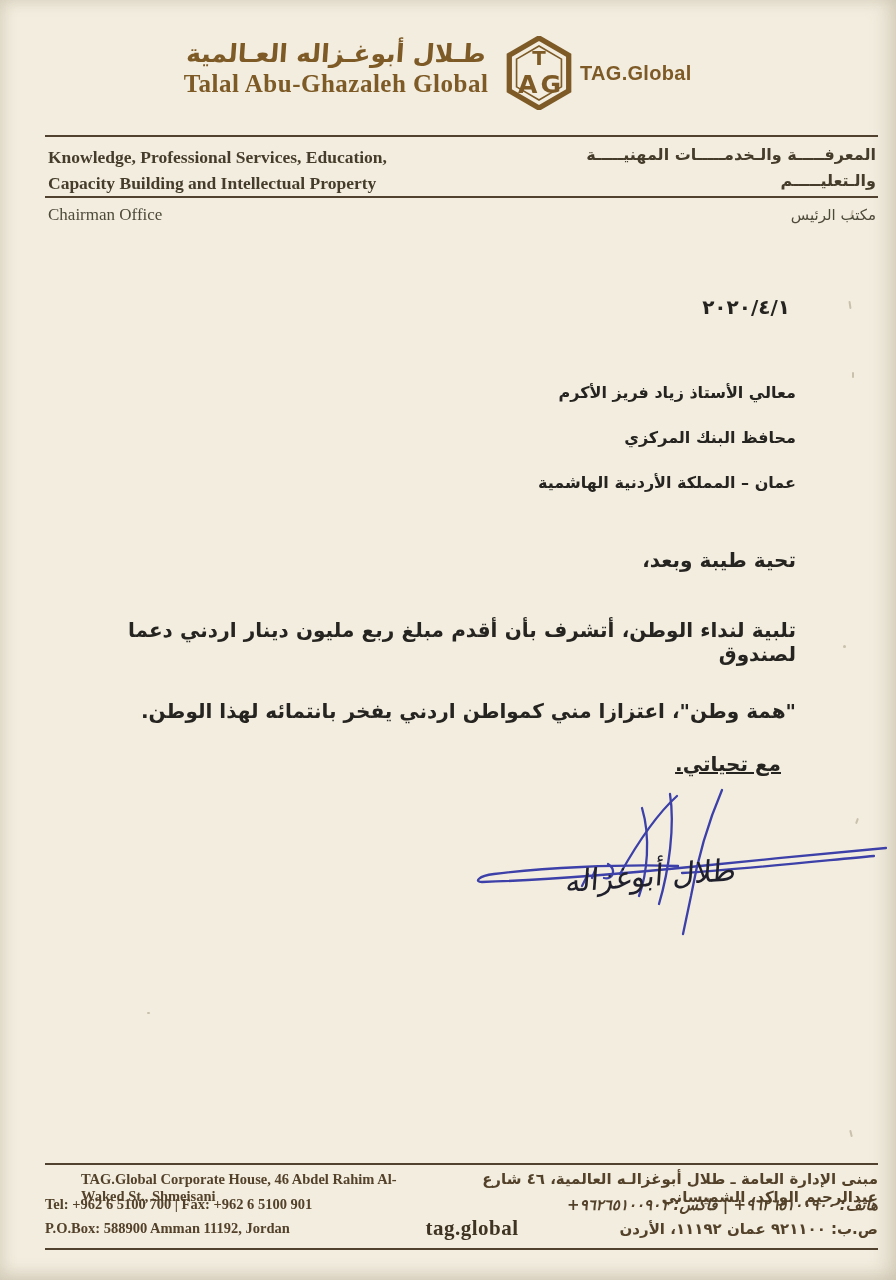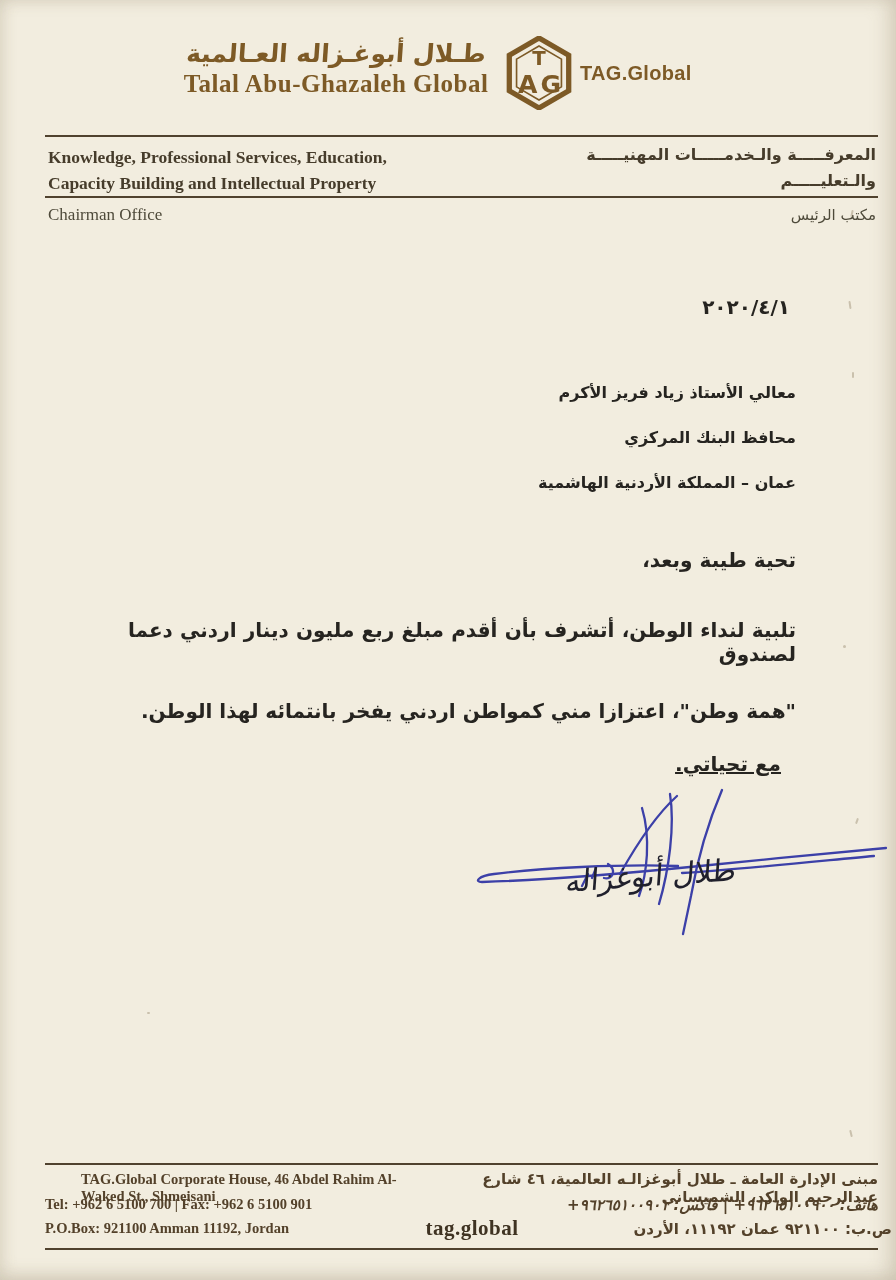--- a/index.html
+++ b/index.html
@@ -32,21 +32,21 @@
   .closing{position:absolute;right:115px;top:752px;font-size:20px;text-decoration:underline;}
   .sig-svg{position:absolute;left:470px;top:778px;}
   .sig-name{position:absolute;left:505px;top:858px;width:292px;text-align:center;font-family:"DejaVu Sans",sans-serif;font-size:30px;font-weight:normal;color:#20202c;transform:rotate(-4deg) skewX(-8deg);}
   
   .f-row1{position:absolute;left:45px;right:18px;top:1170px;display:flex;justify-content:space-between;align-items:center;margin-left:36px;}
   .f-en{font-weight:bold;font-size:14.5px;color:#53412a;}
   .f-ar{font-family:"DejaVu Sans",sans-serif;font-weight:bold;font-size:15px;color:#53412a;}
   .f-row2-en{position:absolute;left:45px;top:1196px;}
   .f-row2-ar{position:absolute;right:18px;top:1196px;font-style:italic;}
   .f-row3-en{position:absolute;left:45px;top:1220px;}
-  .f-row3-ar{position:absolute;right:4px;top:1220px;}
+  .f-row3-ar{position:absolute;right:18px;top:1220px;}
   .website{position:absolute;left:402px;top:1216px;width:140px;text-align:center;font-weight:bold;font-size:21px;color:#3f3322;letter-spacing:.5px;}
   
   .speck{position:absolute;background:#8a7a5d;opacity:.38;border-radius:1px;}
 </style>
 </head>
 <body>
 
 <div class="page">
 
   <div class="brand-titles">
@@ -115,21 +115,21 @@
   <div class="rule" style="top:1163px;"></div>
 
   <div class="f-row1">
     <span class="f-en">TAG.Global Corporate House, 46 Abdel Rahim Al-Waked St., Shmeisani</span>
     <span class="f-ar" dir="rtl">مبنى الإدارة العامة ـ طلال أبوغزالـه العالمية، ٤٦ شارع عبدالرحيم الواكد، الشميساني</span>
   </div>
 
   <div class="f-row2-en f-en">Tel: +962 6 5100 700  |  Fax: +962 6 5100 901</div>
   <div class="f-row2-ar f-ar" dir="rtl">هاتف: ٩٦٢٦٥١٠٠٩٠٠+ | فاكس: ٩٦٢٦٥١٠٠٩٠١+</div>
 
-  <div class="f-row3-en f-en">P.O.Box: 921100 Amman 11192, Jordan</div>
+  <div class="f-row3-en f-en">P.O.Box: 588900 Amman 11192, Jordan</div>
   <div class="website">tag.global</div>
   <div class="f-row3-ar f-ar" dir="rtl">ص.ب: ٩٢١١٠٠ عمان ١١١٩٢، الأردن</div>
 
   <div class="rule" style="top:1248px;"></div>
 
   <div class="speck" style="left:851px;top:210px;width:2px;height:7px;transform:rotate(12deg);"></div>
   <div class="speck" style="left:849px;top:301px;width:2px;height:8px;transform:rotate(-8deg);"></div>
   <div class="speck" style="left:852px;top:372px;width:2px;height:6px;"></div>
   <div class="speck" style="left:843px;top:645px;width:3px;height:3px;border-radius:50%;"></div>
   <div class="speck" style="left:856px;top:818px;width:2px;height:6px;transform:rotate(20deg);"></div>

